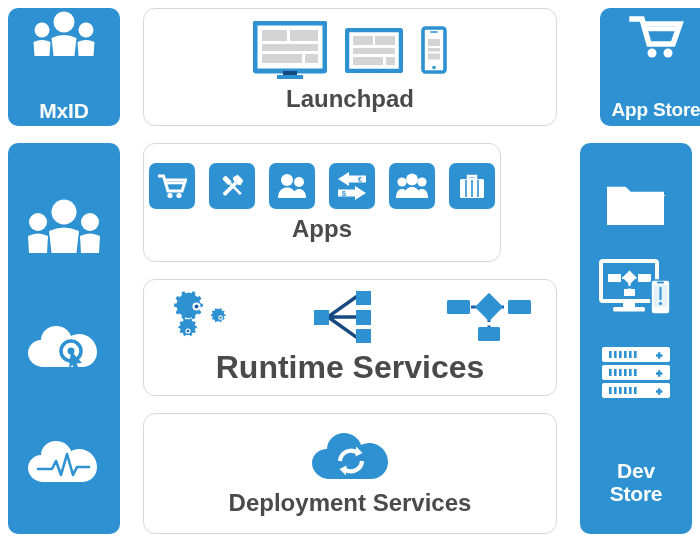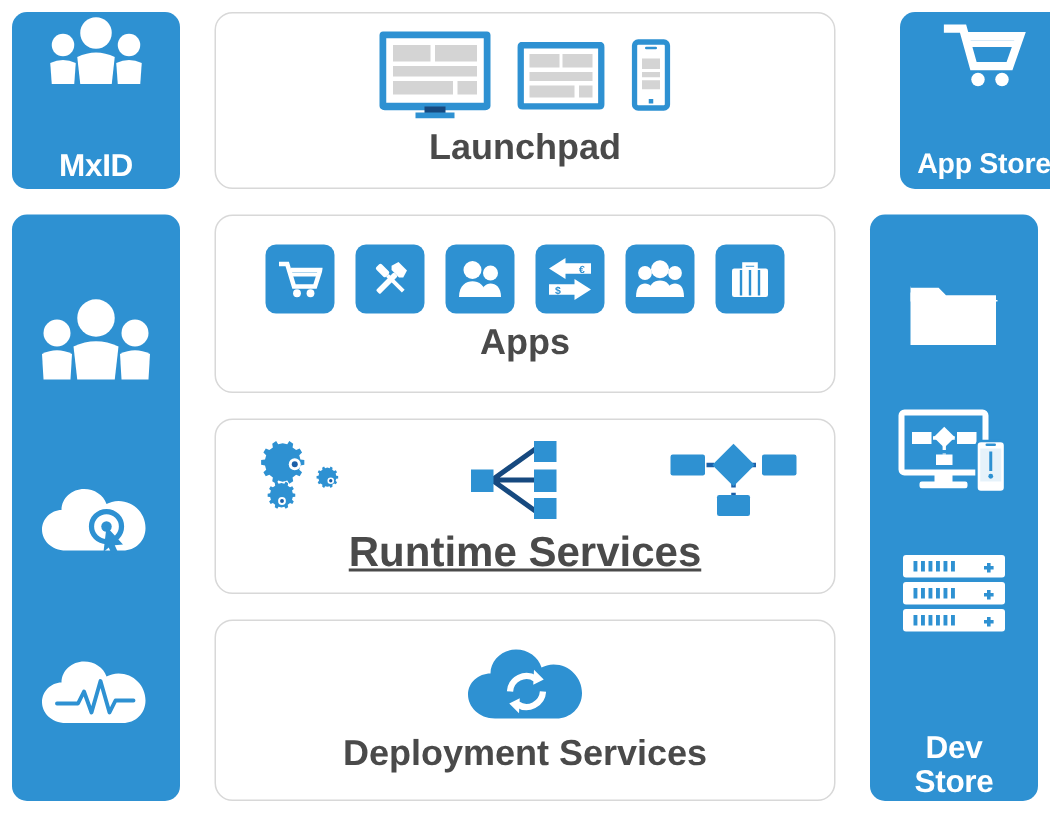--- a/index.html
+++ b/index.html
@@ -133,21 +133,21 @@
           <path d="M18 45 C8 45 2 38 2 31 C2 24 8 18 15 18 C15 10 22 4 30 4
                    C37 4 43 8 45 14 C47 13 50 12 53 12 C63 12 71 20 71 30
                    C71 39 64 45 56 45 Z" fill="#fff"></path>
           <path d="M12 32 H26 L30 24 L35 38 L41 17 L47 38 L51 30 H63" fill="none" stroke="#2E91D2" stroke-width="2.6" stroke-linejoin="round" stroke-linecap="round"></path>
         </svg>
       </div>
 
     </div>
   </div>
 
-  <div class="tile" style="left:580px;top:143px;width:112px;height:391px;justify-content:flex-start;padding-top:22px;padding-bottom:0;">
+  <div class="tile" style="left:580px;top:143px;width:112px;height:391px;justify-content:flex-start;padding-top:22px;padding-bottom:28px;">
     <div class="sidebar-icons">
 
       <div>
         <svg width="62" height="48" viewBox="0 0 62 48">
           <path d="M2 10 H22 L27 15 H60 V16 H2 Z" fill="#fff"></path>
           <path d="M2 6 H21 L26 11 H59 V45 H2 Z" fill="#fff"></path>
           <path d="M2 6 H21 L26 11 H59" fill="none" stroke="#2E91D2" stroke-width="1.6"></path>
         </svg>
       </div>
 
@@ -244,21 +244,21 @@
           <rect x="7" y="22" width="12" height="3.5" fill="#d4d4d4"></rect>
           <rect x="7" y="27.5" width="12" height="6" fill="#d4d4d4"></rect>
           <rect x="11.5" y="40" width="3" height="3" fill="#2E91D2"></rect>
         </svg>
       </div>
 
     </div>
     <div class="panel-label" style="font-size:24px;">Launchpad</div>
   </div>
 
-  <div class="panel" style="left:143px;top:143px;width:414px;height:119px;">
+  <div class="panel" style="left:143px;top:143px;width:358px;height:119px;">
     <div class="icon-row" style="gap:14px;margin-bottom:6px;">
 
       <div class="app-icon">
         <span>
           <svg width="30" height="26" viewBox="0 0 30 26">
             <path d="M1 3 H6.5 L11 18 H25 L28.5 7 H9" fill="none" stroke="#fff" stroke-width="3" stroke-linejoin="miter"></path>
             <path d="M8.5 10 H26.5" stroke="#fff" stroke-width="2.6"></path>
             <circle cx="13" cy="22.5" r="2.6" fill="#fff"></circle>
             <circle cx="22" cy="22.5" r="2.6" fill="#fff"></circle>
           </svg>
@@ -382,21 +382,21 @@
         <svg width="86" height="52" viewBox="0 0 86 52">
           <path d="M25 16 H33 M53 16 H61 M43 26 V36" stroke="#1B5FA8" stroke-width="3" stroke-dasharray="5 3.5"></path>
           <rect x="1" y="9" width="23" height="14" rx="1.5" fill="#2E91D2"></rect>
           <rect x="62" y="9" width="23" height="14" rx="1.5" fill="#2E91D2"></rect>
           <rect x="33" y="6" width="20" height="20" transform="rotate(45 43 16)" fill="#2E91D2"></rect>
           <rect x="32" y="36" width="22" height="14" rx="1.5" fill="#2E91D2"></rect>
         </svg>
       </div>
 
     </div>
-    <div class="panel-label" style="font-size:28px;text-decoration:underline;">Runtime Services</div>
+    <div class="panel-label" style="font-size:32px;">Runtime Services</div>
   </div>
 
   <div class="panel" style="left:143px;top:413px;width:414px;height:121px;">
     <div style="margin-bottom:6px;">
       <svg width="80" height="52" viewBox="0 0 80 52">
         <path d="M20 48 C9 48 2 40 2 32 C2 24 9 18 17 18 C17 9 25 2 34 2
                  C42 2 49 7 51 14 C53 13 56 12 59 12 C70 12 78 21 78 31
                  C78 41 70 48 61 48 Z" fill="#2E91D2"></path>
         <g fill="none" stroke="#fff" stroke-width="4.2" stroke-linecap="butt">
           <path d="M30 30 A11 11 0 0 1 47 21.5"></path>

